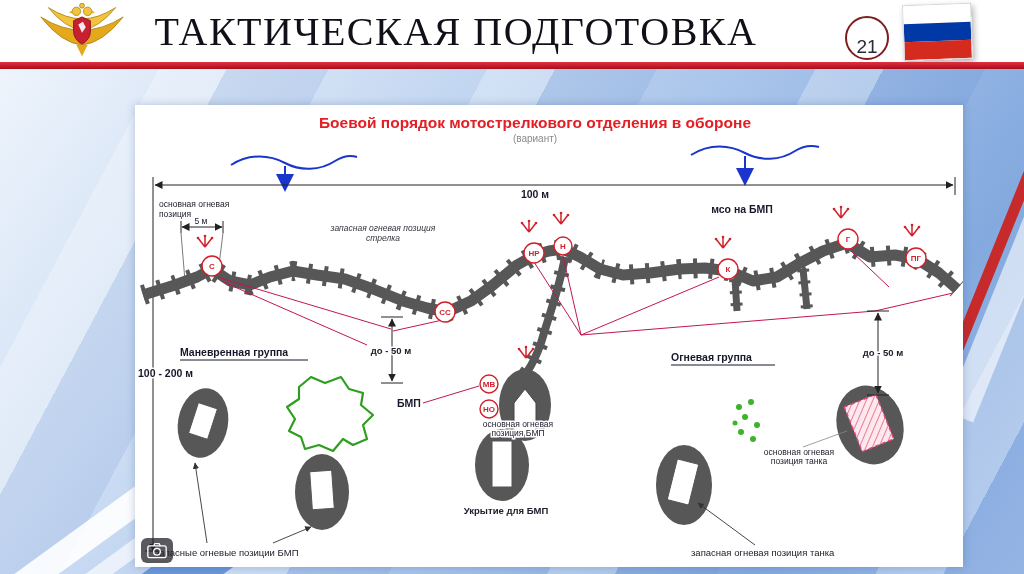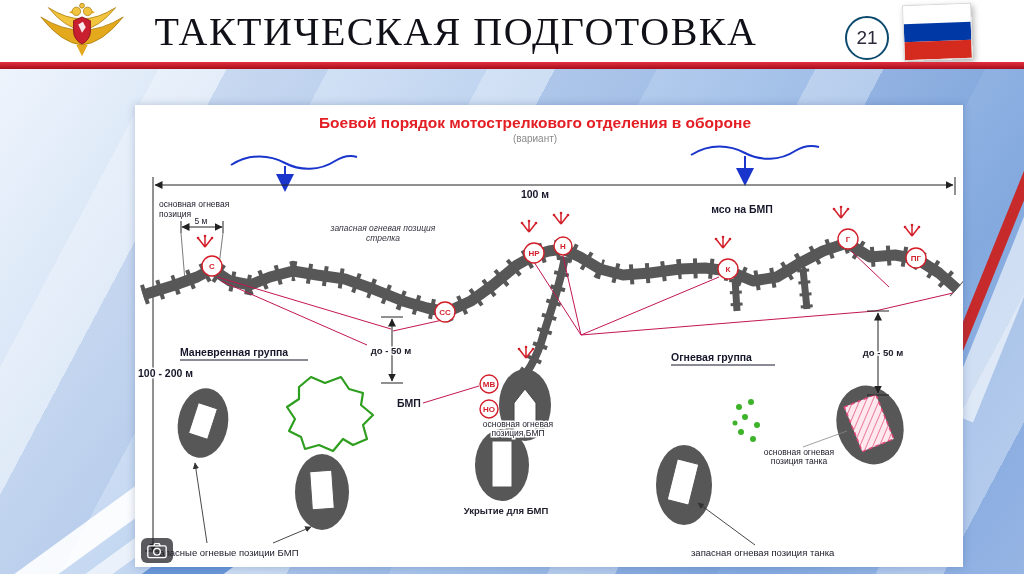--- a/index.html
+++ b/index.html
@@ -10,22 +10,22 @@
   
   .header{position:absolute;top:0;left:0;width:912px;height:63px;background:#fff;z-index:3;}
   .slide-title{
     position:absolute;top:8px;left:0;width:100%;text-align:center;
     font-family:"Liberation Serif",serif;font-size:40px;letter-spacing:1.5px;
     color:#101018;white-space:nowrap;
   }
   .emblem{position:absolute;top:2px;left:34px;width:96px;height:58px;}
   .page-circle{
     position:absolute;top:16px;left:845px;width:40px;height:40px;border-radius:50%;
-    border:2px solid #0c4a6e;background:#fff;color:#2a2a3a;font-size:19px;
-    display:flex;align-items:center;justify-content:center;z-index:5;
+    border:2px solid #7f1d1d;background:#fff;color:#2a2a3a;font-size:19px;
+    display:flex;align-items:flex-end;justify-content:center;z-index:5;
   }
   .flag{
     position:absolute;top:4px;left:903px;width:67px;height:54px;z-index:5;
     transform:rotate(-2deg);box-shadow:2px 3px 6px rgba(0,0,0,.3);
     border:1px solid #d8d8d8;overflow:hidden;
   }
   .flag div{height:33.33%;}
   .red-line{position:absolute;top:62px;left:0;width:1024px;height:7px;
     background:linear-gradient(#e23040,#a80e1a);z-index:4;}
   

